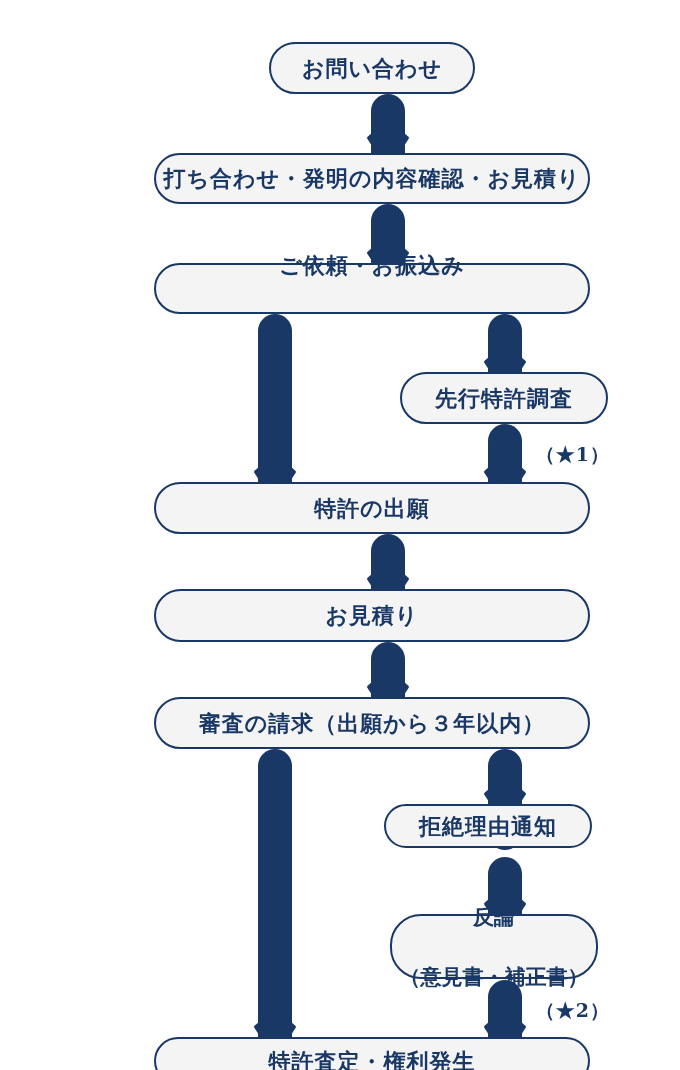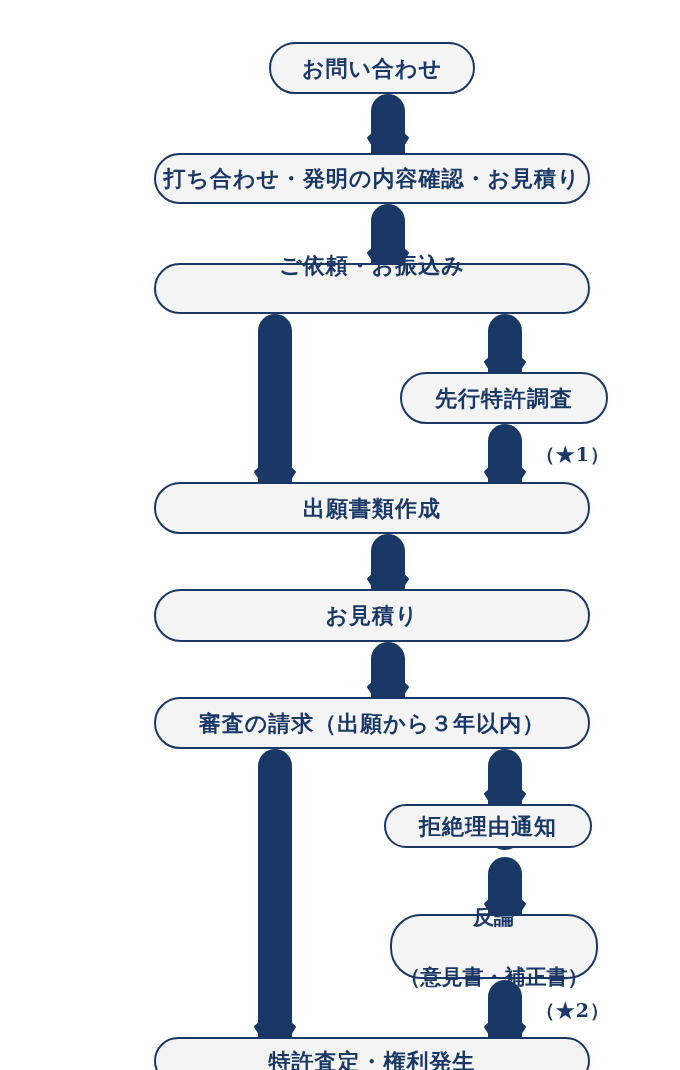--- a/index.html
+++ b/index.html
@@ -129,21 +129,21 @@
     <span>先行特許調査</span>
   </div>
   <div class="note note-1">（★1）</div>
 
   <div class="varrow a4">
     <div class="shaft"></div>
     <div class="head"></div>
   </div>
 
   <div class="node n-docs">
-    <span>出願書類作成</span>
+    <span>特許の出願</span>
   </div>
 
   <div class="varrow a5">
     <div class="shaft"></div>
     <div class="head"></div>
   </div>
 
   <div class="node n-filing">
     <span>お見積り</span>
   </div>

